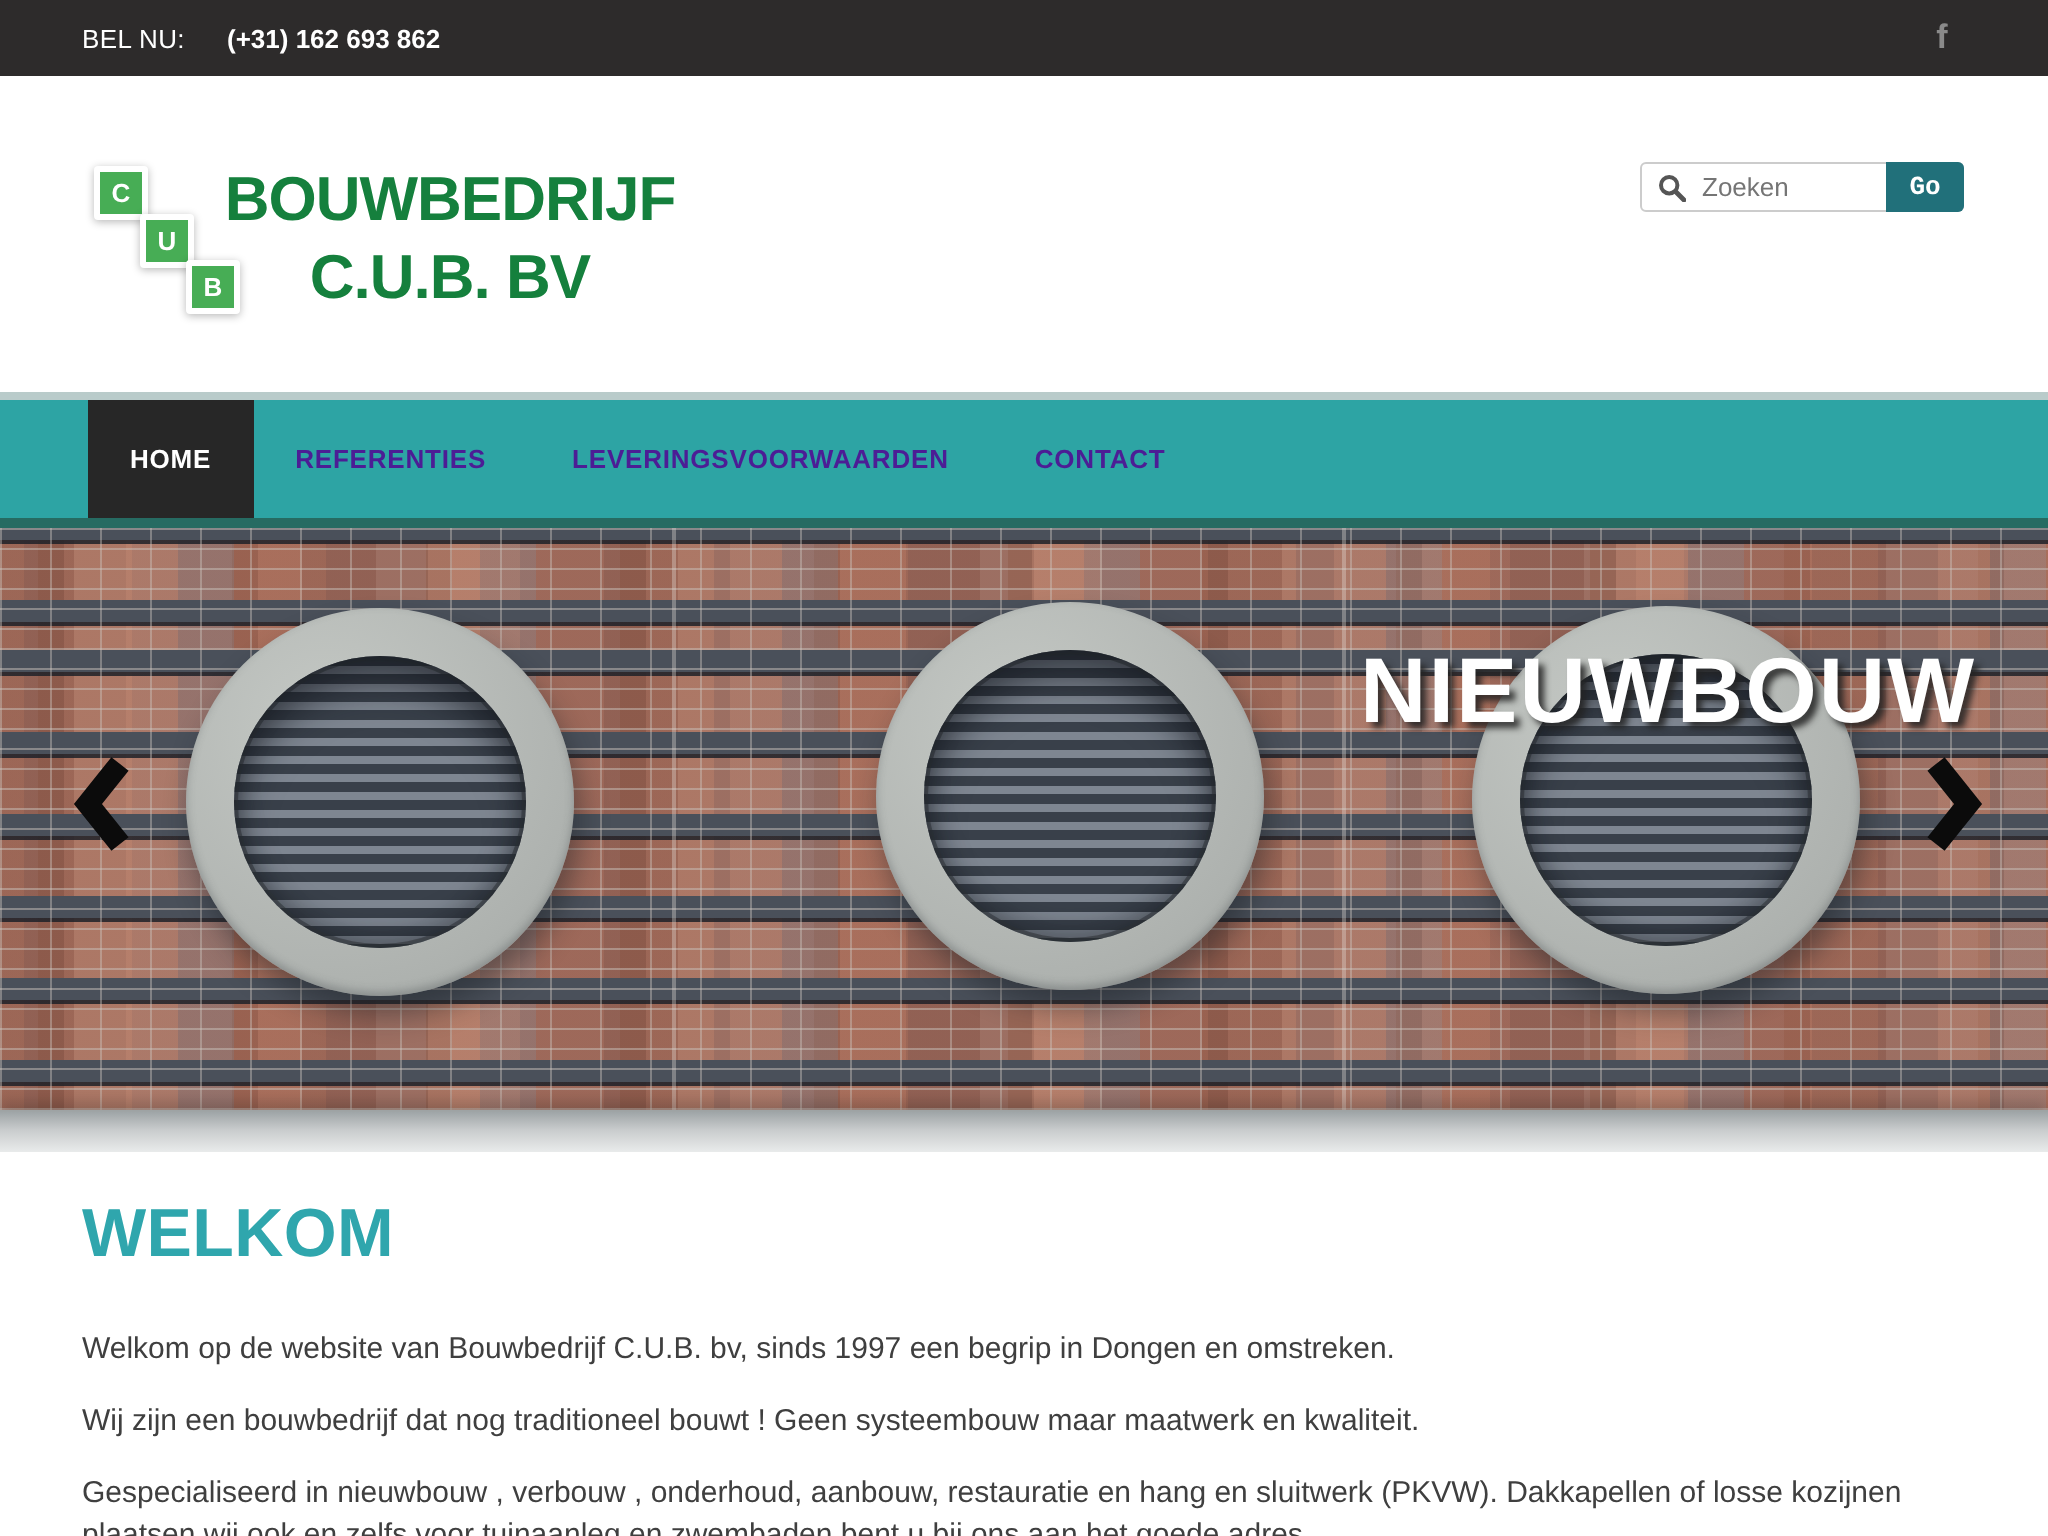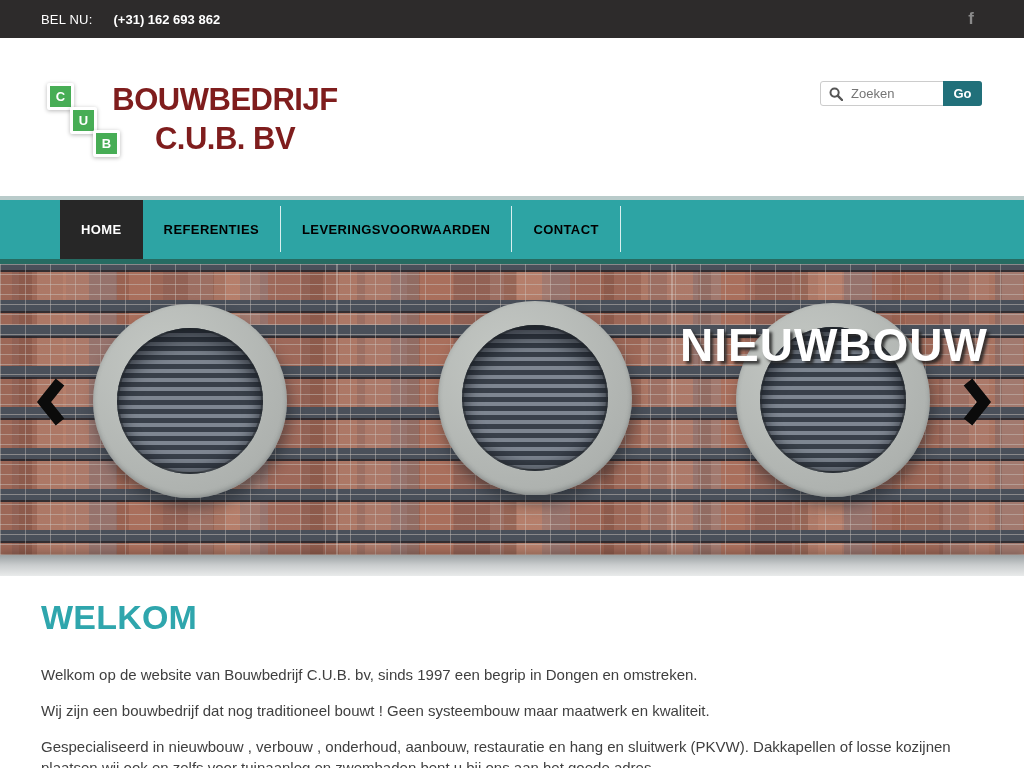--- a/index.html
+++ b/index.html
@@ -16,36 +16,36 @@
 
   
   .header{position:relative;height:158px;background:#fff;}
   .blk{position:absolute;width:21px;height:21px;background:#47ad55;border:3px solid #fff;
     border-radius:2px;box-shadow:0 1px 4px rgba(0,0,0,.28);color:#fff;font-weight:700;
     font-size:13px;line-height:21px;text-align:center;}
   .blk-c{left:47px;top:45px;}
   .blk-u{left:70px;top:69px;}
   .blk-b{left:93px;top:92px;}
   .logo-text{position:absolute;left:106px;top:42px;width:238px;text-align:center;
-    color:#7f1d1d;font-weight:700;font-size:31px;line-height:39px;letter-spacing:-.5px;}
+    color:#15803d;font-weight:700;font-size:31px;line-height:39px;letter-spacing:-.5px;}
 
   .search{position:absolute;right:42px;top:43px;width:162px;height:25px;background:#fff;
     border:1px solid #ccc;border-radius:3px;display:flex;align-items:center;box-sizing:border-box;}
   .search svg{margin:0 6px 0 8px;flex:0 0 auto;}
   .search input{flex:1;min-width:0;border:none;outline:none;font-size:13px;color:#444;
     font-family:inherit;background:transparent;}
   .search .go{flex:0 0 auto;width:39px;height:25px;margin:-1px -1px -1px 0;border:none;
     background:#21707a;color:#fff;font-weight:700;font-size:13px;border-radius:0 3px 3px 0;
-    cursor:pointer;font-family:Liberation Sans, sans-serif;}
+    cursor:pointer;font-family:Liberation Mono, monospace;}
 
   
   .nav{height:59px;background:#2da4a4;border-top:4px solid #b9cbca;display:flex;
-    padding-left:60px;box-sizing:content-box;}
+    padding-left:44px;box-sizing:content-box;align-items:center;}
   .nav-item{height:59px;line-height:59px;padding:0 21px;font-size:13px;font-weight:700;
-    letter-spacing:.4px;color:#000000;cursor:pointer;}
+    letter-spacing:.4px;color:#4c1d95;cursor:pointer;}
   .nav-item.active{background:#272727;color:#fff;}
   .nav-sep{width:1px;background:rgba(255,255,255,.82);margin:6px 0 7px;}
   .nav-strip{height:5px;background:#266b62;}
 
   
   .hero{position:relative;height:312px;overflow:hidden;background-color:#a4705f;
     background-image:
       repeating-linear-gradient(90deg, rgba(205,198,192,.42) 0 1px, transparent 1px 25px),
       repeating-linear-gradient(180deg, rgba(200,192,186,.5) 0 1px, transparent 1px 10px),
       repeating-linear-gradient(180deg, #4a505a 0 11px, rgba(30,33,40,.85) 11px 13px, transparent 13px 41px),

